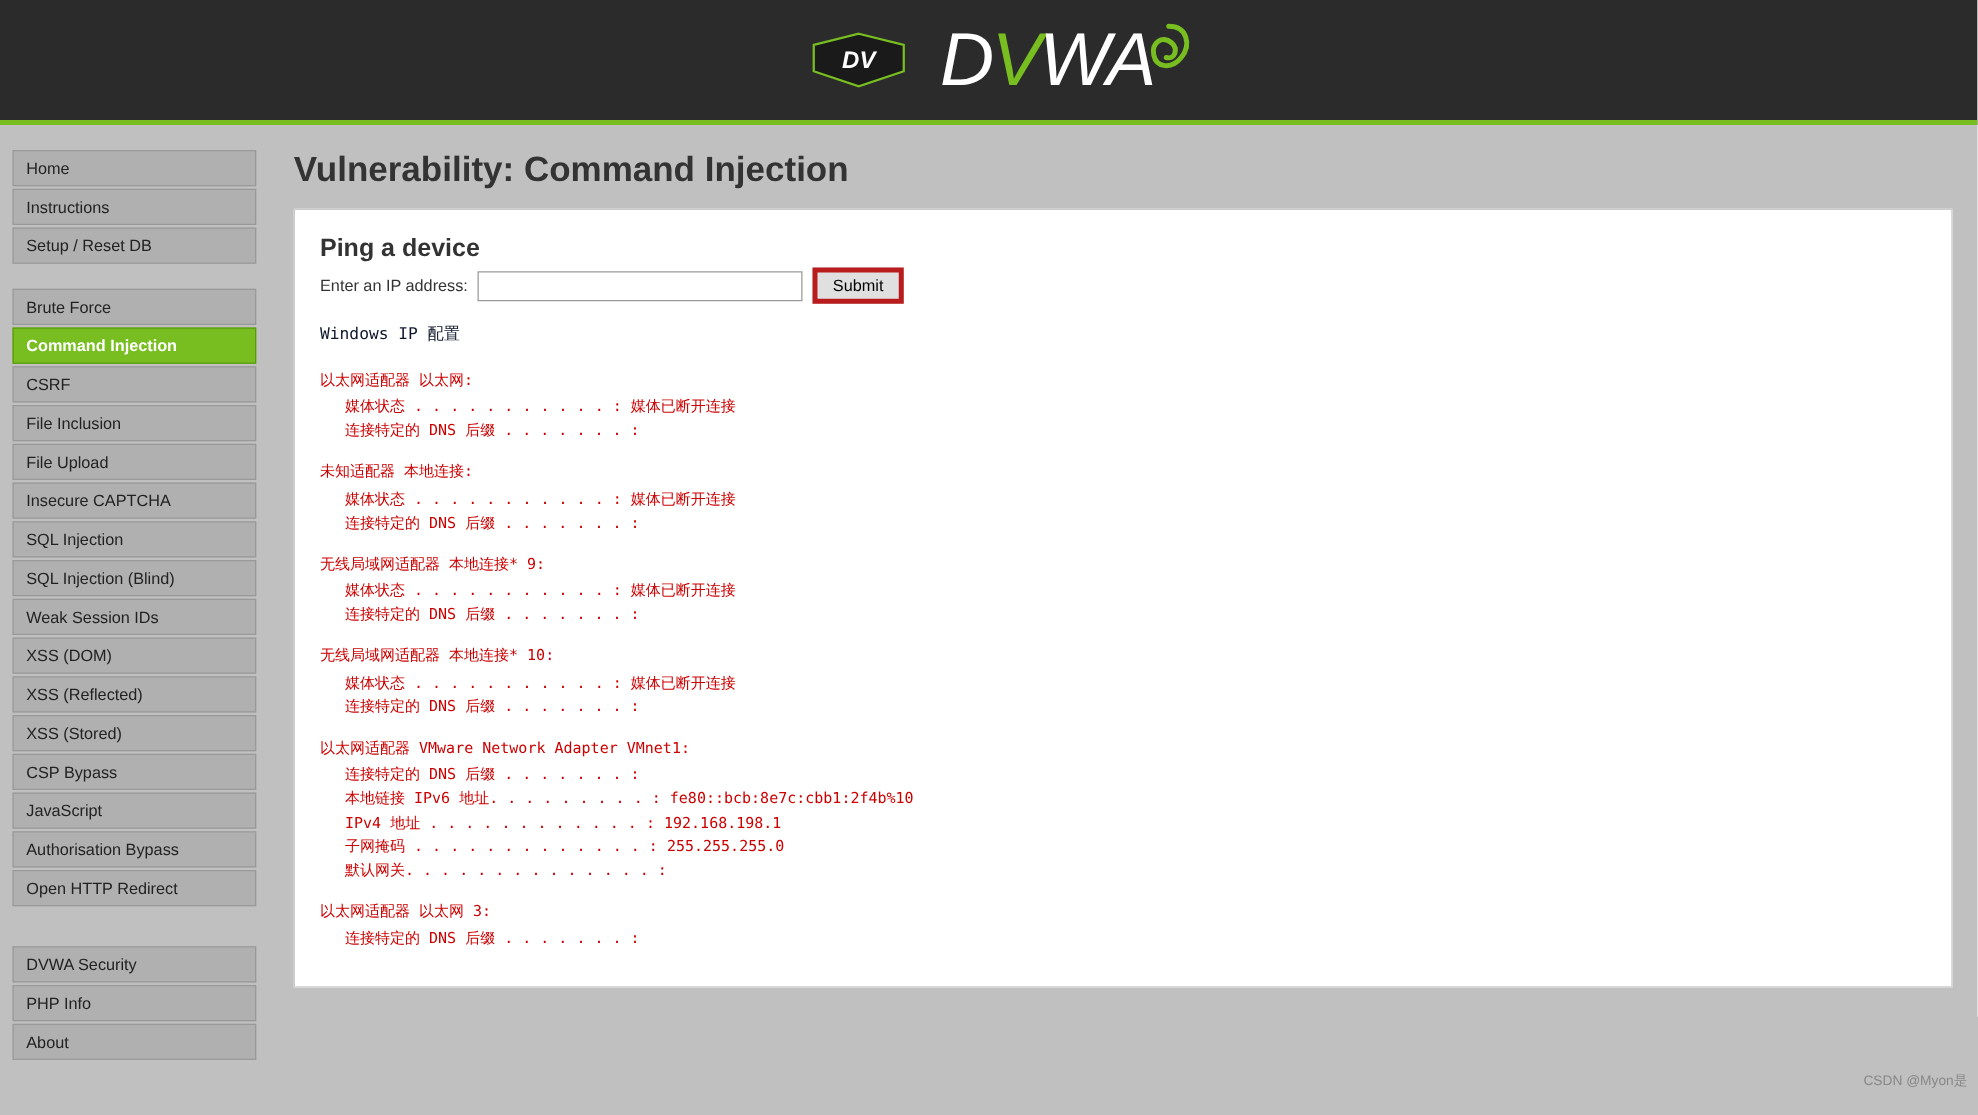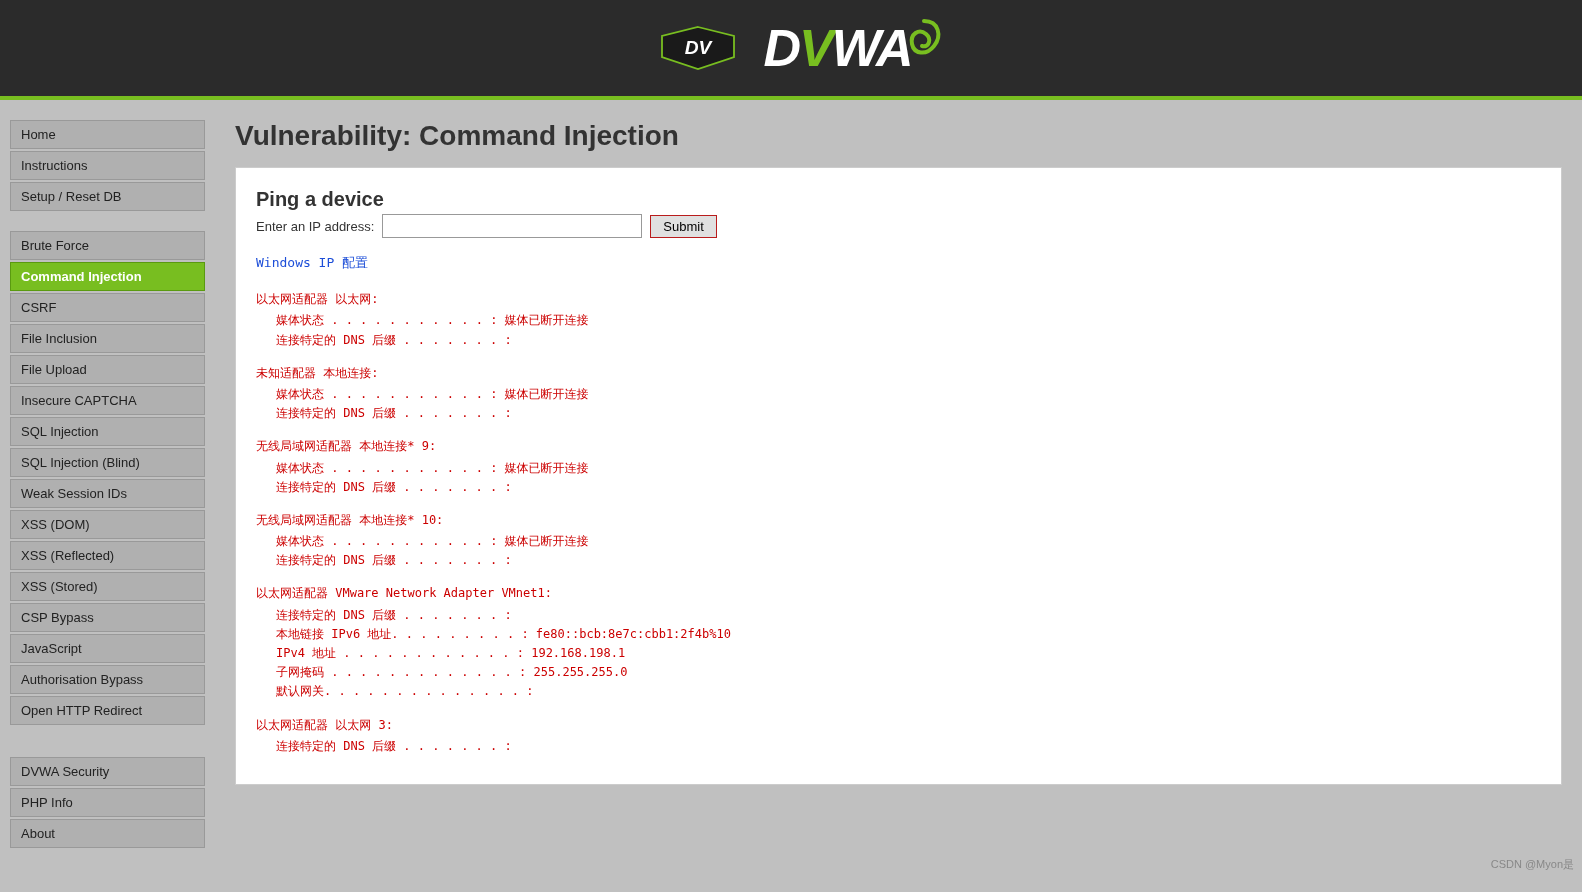--- a/index.html
+++ b/index.html
@@ -94,32 +94,32 @@
     .ping-form input[type="text"] {
       width: 260px;
       height: 24px;
       border: 1px solid #999;
       padding: 2px 4px;
       font-size: 13px;
     }
     .ping-form button {
       padding: 3px 12px;
       background: #e0e0e0;
-      border: 1px solid #b91c1c;
+      border: 4px solid #b91c1c;
       cursor: pointer;
       font-size: 13px;
     }
 
     .output-area {
       font-family: 'Courier New', monospace;
       font-size: 12px;
       line-height: 1.6;
     }
     .output-link {
-      color: #1d4ed8;
+      color: #0f172a;
       text-decoration: none;
       font-family: monospace;
       font-size: 13px;
     }
     .output-section {
       margin-bottom: 8px;
     }
     .output-section-title {
       color: #cc0000;
       font-family: monospace;
@@ -145,21 +145,21 @@
 
 <div id="header">
   <div style="display:flex;align-items:center;justify-content:center;">
     <svg width="120" height="70" viewBox="0 0 200 80">
 
       <polygon points="100,5 160,20 160,55 100,75 40,55 40,20" fill="#1a1a1a" stroke="#78be20" stroke-width="3"></polygon>
 
       <text x="100" y="50" text-anchor="middle" font-size="32" font-weight="900" font-style="italic" fill="white" font-family="Arial">DV</text>
     </svg>
     <div style="display:flex;flex-direction:column;margin-left:5px;">
-      <span style="font-size:52px;font-weight:700;font-style:italic;color:white;letter-spacing:-2px;line-height:1;font-family:Arial;">
+      <span style="font-size:60px;font-weight:400;font-style:italic;color:white;letter-spacing:-2px;line-height:1;font-family:Arial;">
         D<span style="color:#78be20;">V</span>WA
       </span>
     </div>
 
     <svg width="40" height="55" viewBox="0 0 40 55" style="margin-left:-8px;margin-top:-10px;">
       <path d="M20,5 C35,5 38,20 30,30 C22,40 10,38 8,28 C6,18 15,12 22,18 C28,23 25,32 18,30" fill="none" stroke="#78be20" stroke-width="4" stroke-linecap="round"></path>
     </svg>
   </div>
 </div>
 

